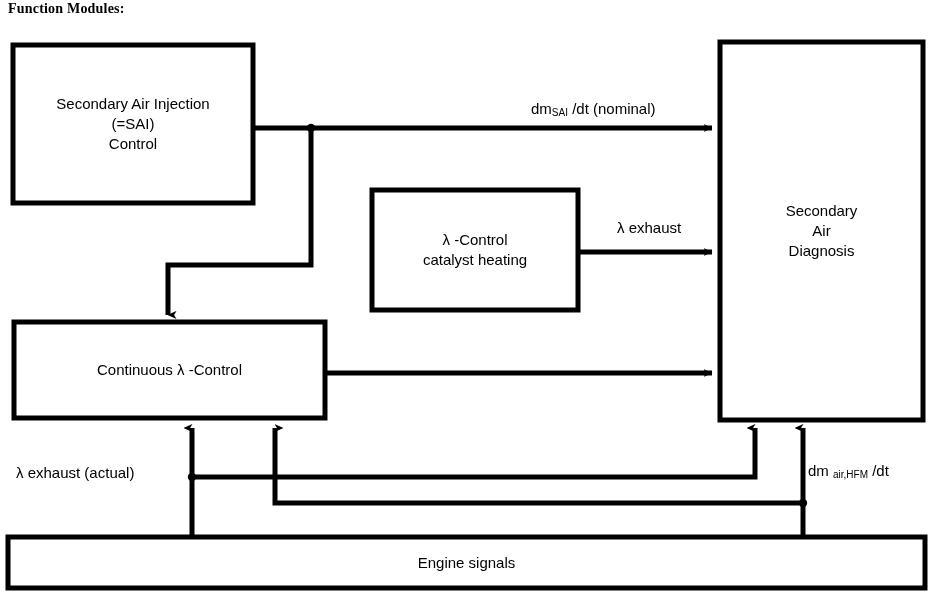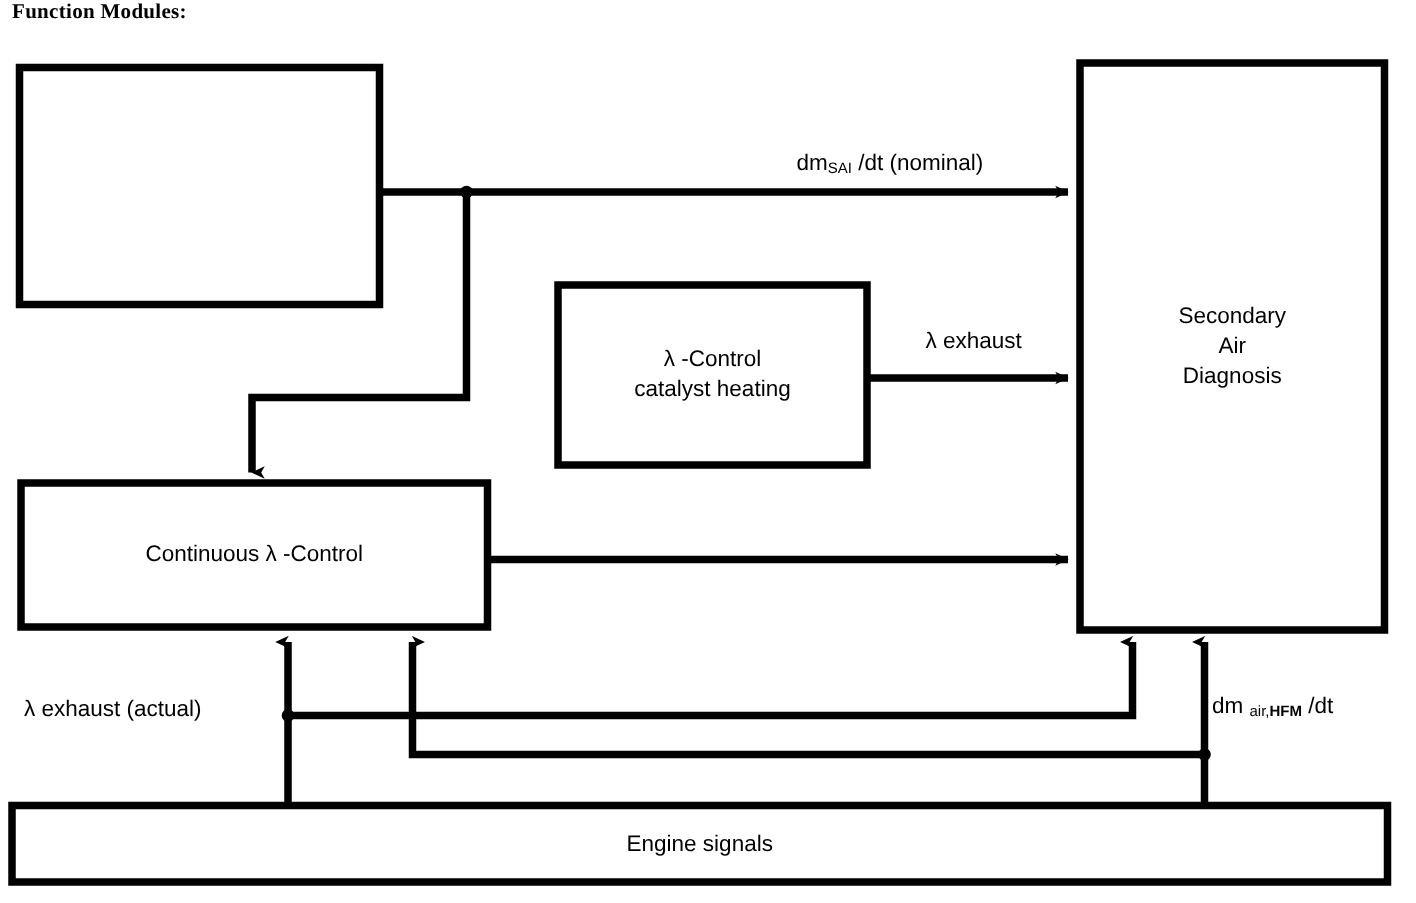--- a/index.html
+++ b/index.html
@@ -6,21 +6,21 @@
   body{width:944px;height:602px;position:relative;overflow:hidden;
        font-family:"Liberation Sans",sans-serif;color:#000;}
   #stage{position:absolute;left:0;top:0;width:944px;height:602px;}
   #svgroot{position:absolute;left:0;top:0;width:944px;height:602px;}
   .title{position:absolute;left:8px;top:1px;font-family:"Liberation Serif",serif;
          font-weight:bold;font-size:14px;letter-spacing:.2px;white-space:nowrap;}
   .boxlabel{position:absolute;text-align:center;font-size:15px;line-height:20px;
             white-space:pre-line;}
   .edgelabel{position:absolute;font-size:15px;white-space:nowrap;}
   .sub{font-size:10px;vertical-align:-2px;letter-spacing:0;}
-  .subb{font-size:10px;vertical-align:-2px;font-weight:bold;}
+  .subb{font-size:10px;vertical-align:-2px;font-weight:normal;}
   .subn{font-size:10px;vertical-align:-2px;}
 </style>
 </head>
 <body>
 
 <div id="stage">
 
   <div class="title">Function Modules:</div>
 
   <svg id="svgroot" viewBox="0 0 944 602">
@@ -59,20 +59,23 @@
 
       <path d="M192,537 L192,428" marker-end="url(#arrU)"></path>
 
       <path d="M275,428 L275,503 L803,503" marker-start="url(#arrU)"></path>
 
       <path d="M803,537 L803,428" marker-end="url(#arrU)"></path>
       <circle cx="803" cy="503" r="4.2" fill="#000" stroke="none"></circle>
     </g>
   </svg>
 
+  <div class="boxlabel" style="left: 13px; width: 240px; top: 94px;">Secondary Air Injection
+(=SAI)
+Control</div>
   <div class="boxlabel" style="left: 372px; width: 206px; top: 230px;">λ -Control
 catalyst heating</div>
   <div class="boxlabel" style="left: 14px; width: 311px; top: 360px;">Continuous λ -Control</div>
   <div class="boxlabel" style="left: 720px; width: 203px; top: 201px;">Secondary
 Air
 Diagnosis</div>
   <div class="boxlabel" style="left: 8px; width: 917px; top: 552.5px;">Engine signals</div>
 
   <div class="edgelabel" style="left: 531px; top: 100px; text-align: right;">
     <span>dm</span><span class="sub">SAI</span><span> /dt (nominal)</span>

